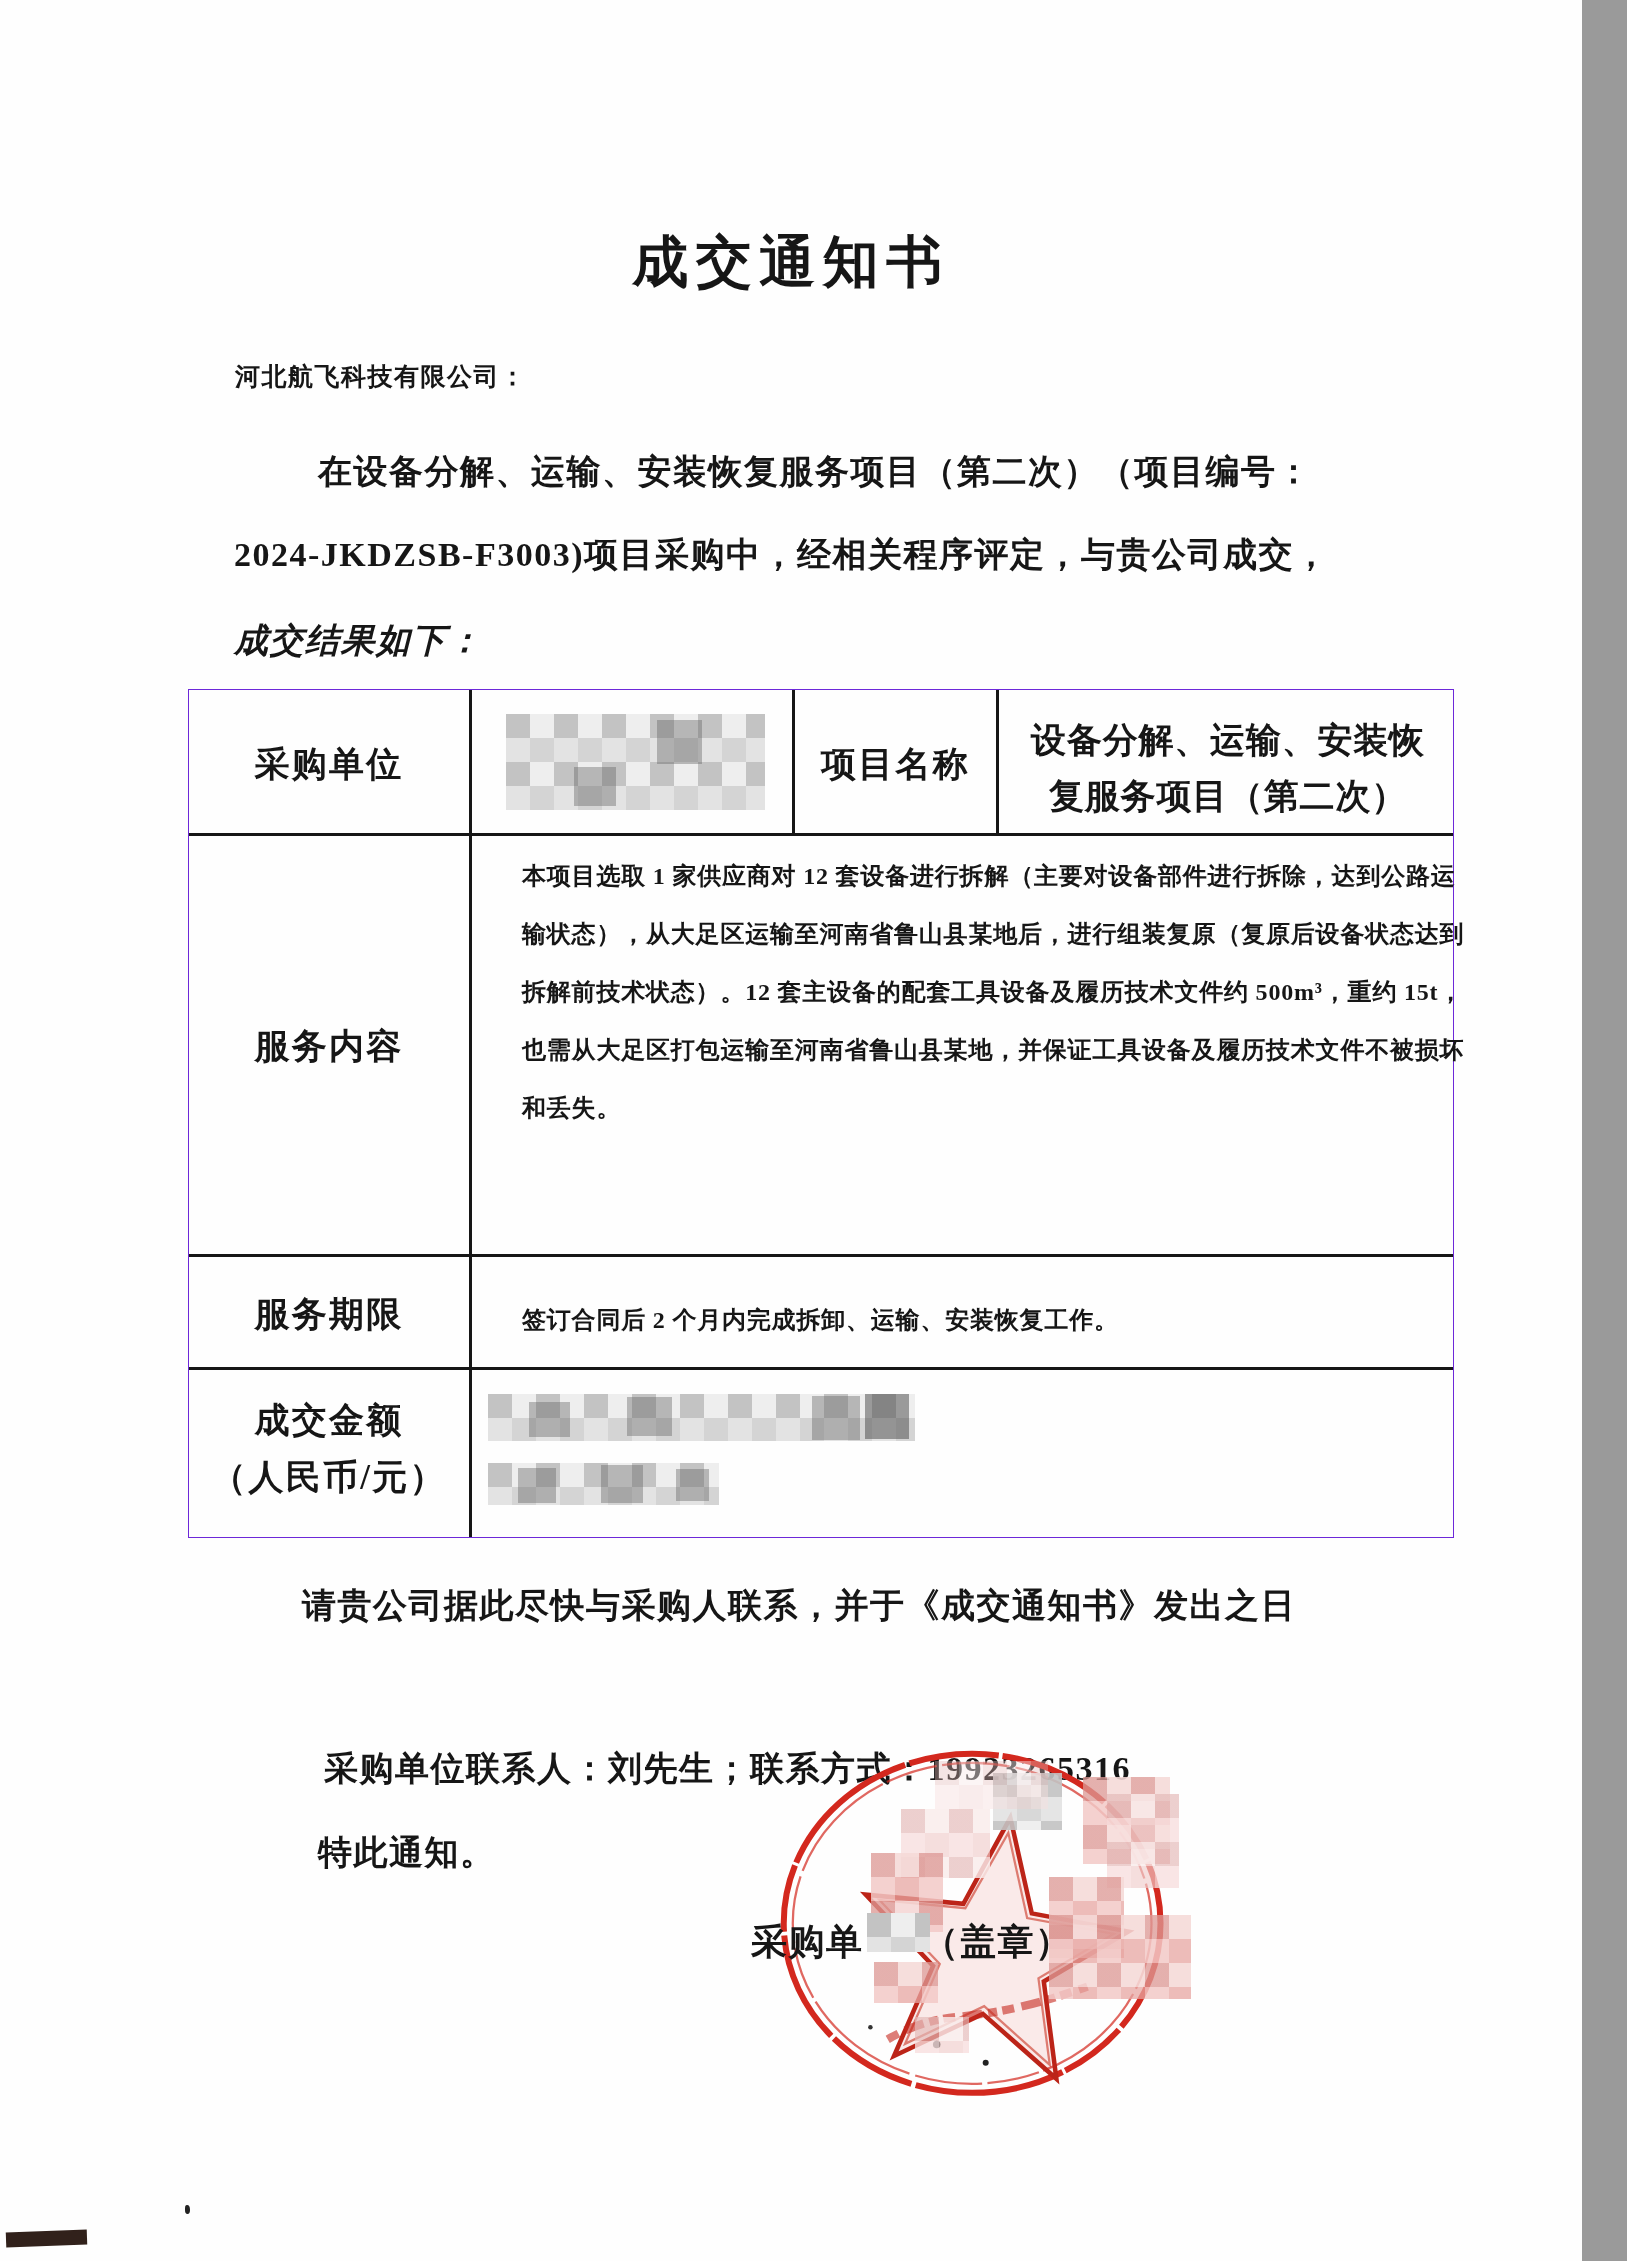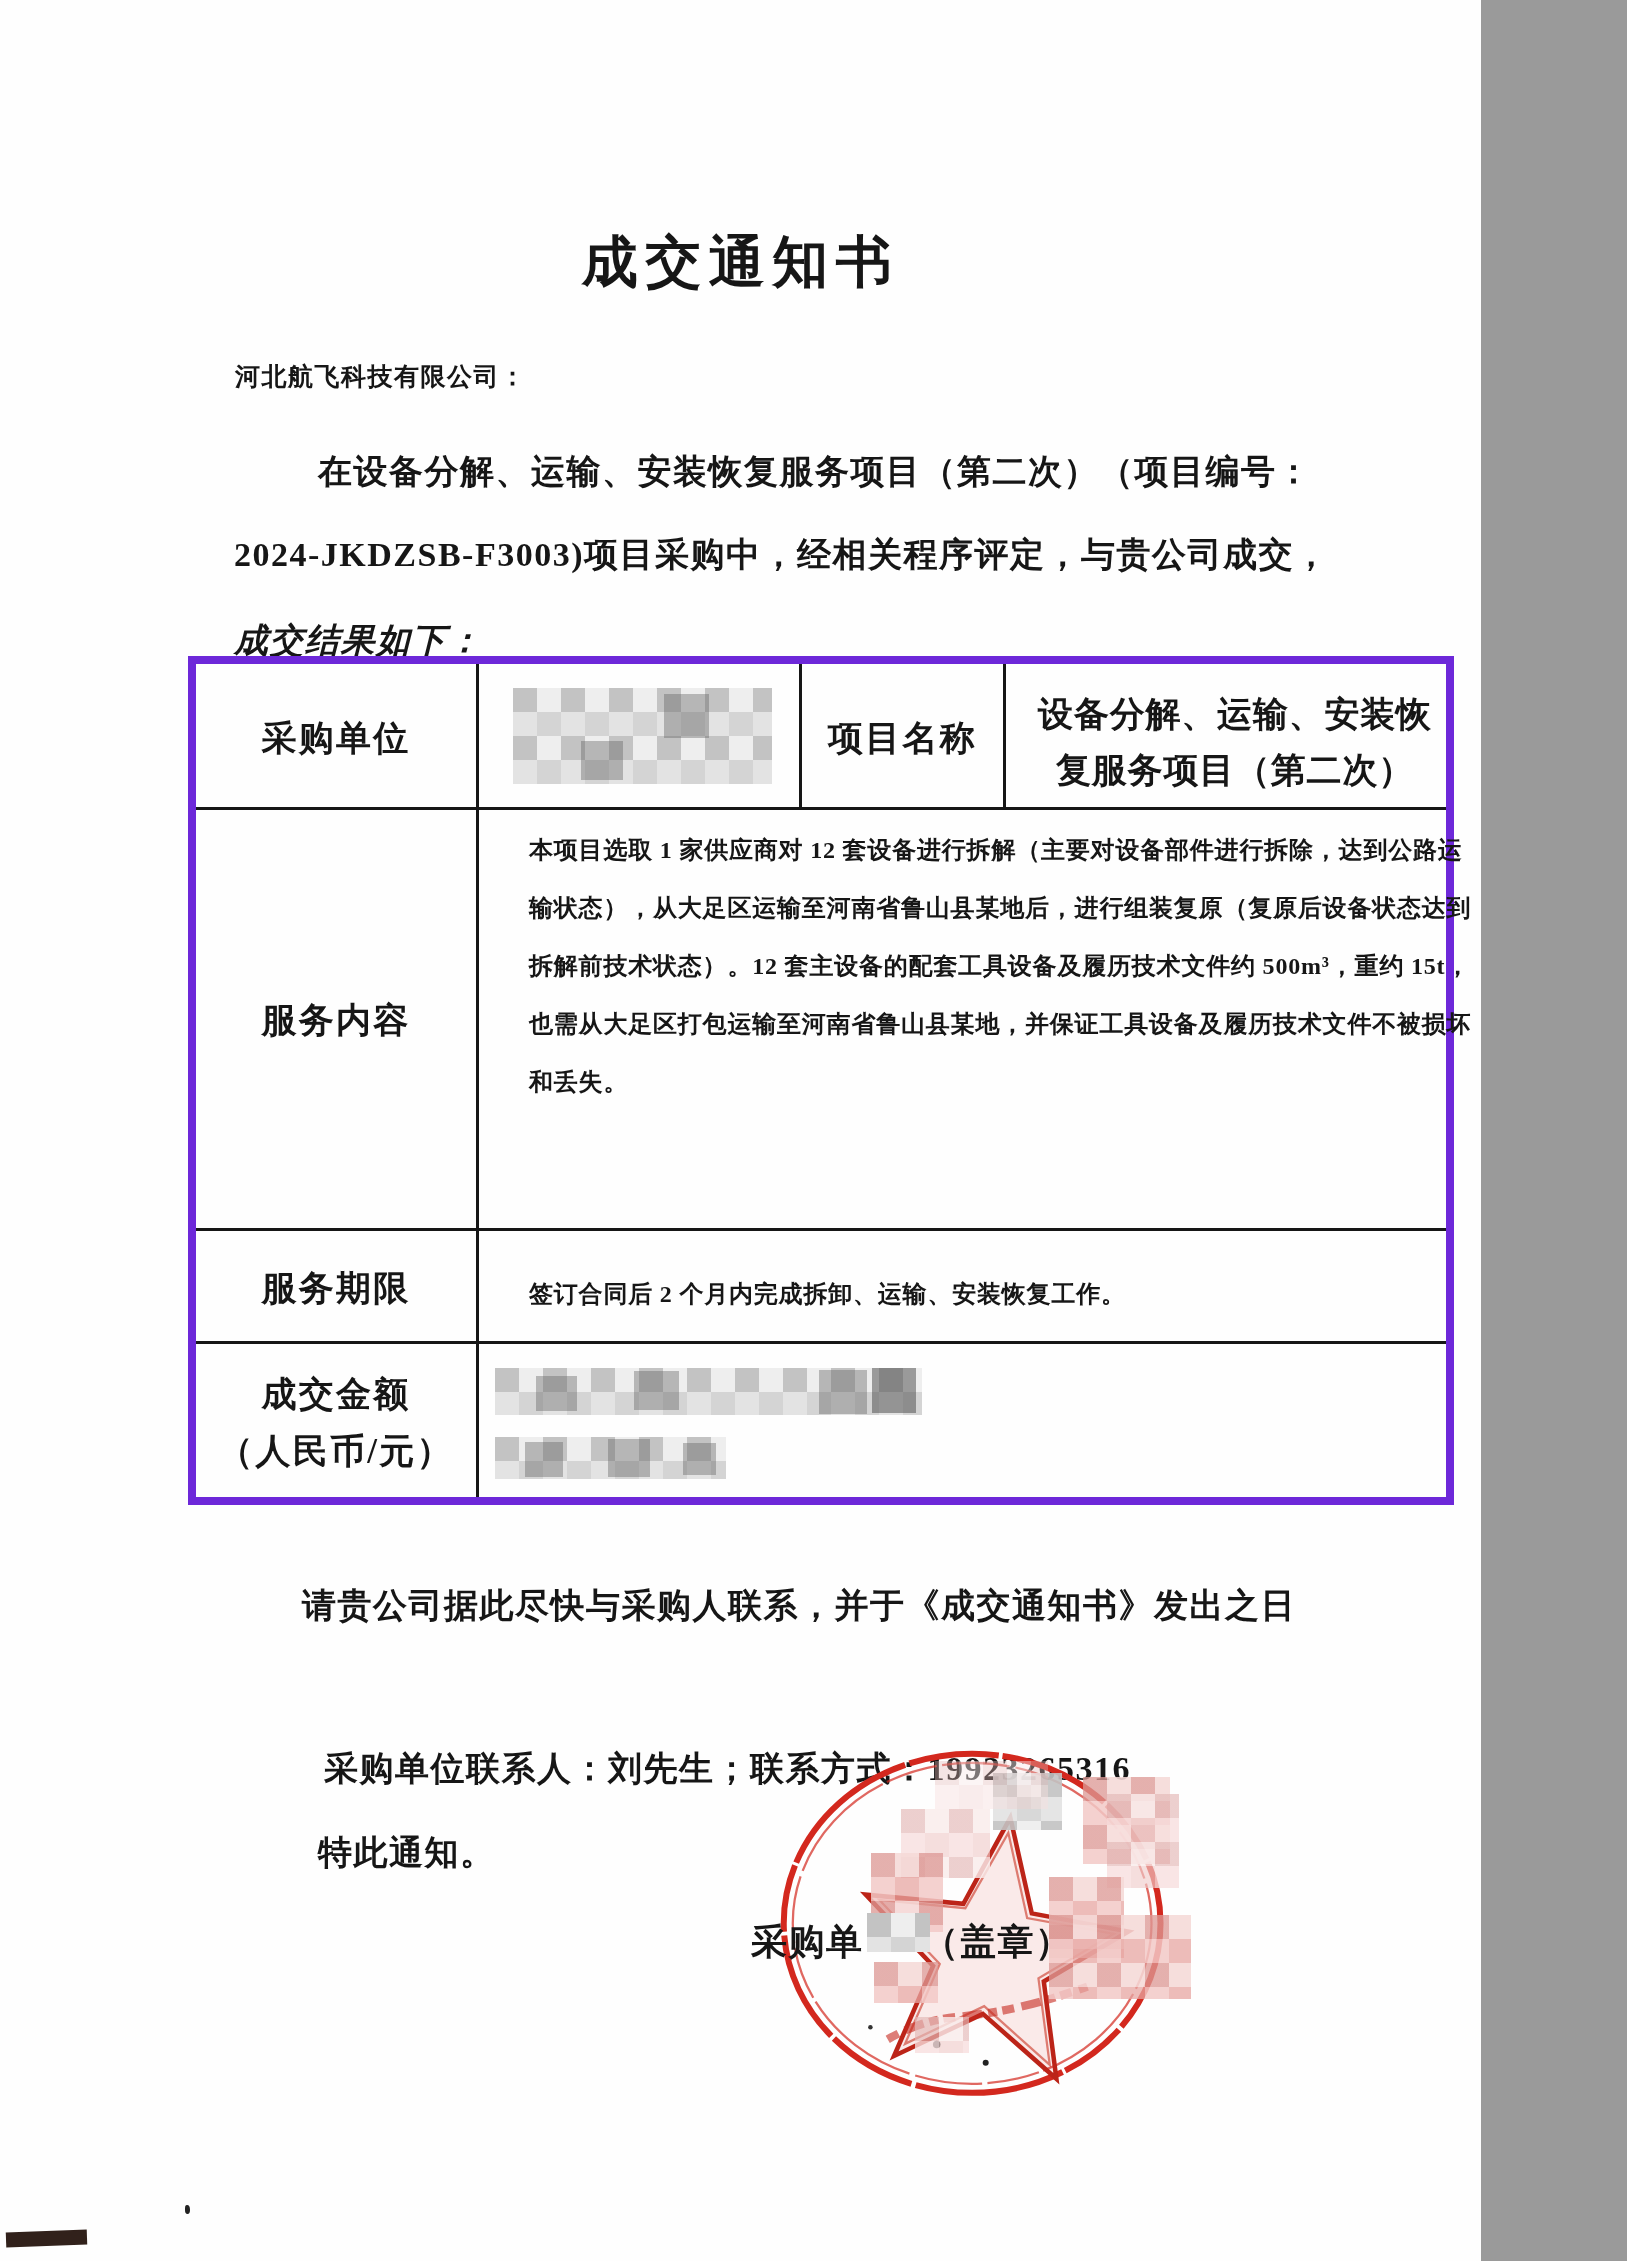--- a/index.html
+++ b/index.html
@@ -1,24 +1,24 @@
 <!DOCTYPE html>
 <html style="font-size:12px"><head>
 <meta charset="utf-8">
 <style>
   html,body{margin:0;padding:0;background:#9a9a9a;}
-  #page{position:relative;width:1433px;height:2261px;background:#fefefe;overflow:hidden;
-        font-family:"Liberation Serif",serif;color:#161616;padding-left:48px;}
+  #page{position:relative;width:1582px;height:2261px;background:#fefefe;overflow:hidden;
+        font-family:"Liberation Serif",serif;color:#161616;}
   .abs{position:absolute;}
   .txt{white-space:nowrap;font-weight:600;letter-spacing:1.5px;}
   .doc-title{font-size:56px;font-weight:700;letter-spacing:7.5px;text-align:center;width:100%;}
   .body-line{font-size:34px;}
   .bold{font-weight:700;}
   
-  .award-table{left:188px;top:656px;width:1266px;height:849px;border:8px solid #6d28d9;box-sizing:border-box;}
+  .award-table{left:188px;top:689px;width:1266px;height:849px;border:1px solid #6d28d9;box-sizing:border-box;}
   .tline{background:#161616;position:absolute;}
   .cell-label{font-size:35px;font-weight:700;letter-spacing:2.3px;text-align:center;}
   .cell-text{font-size:24px;font-weight:600;letter-spacing:0.8px;line-height:58px;white-space:normal;margin-left:33px;}
   .cell-text-c{font-size:35px;font-weight:600;letter-spacing:0.8px;line-height:56px;white-space:normal;text-align:center;}
   
   .mosaic{background-color:#d4d4d4;
     background-image:conic-gradient(rgba(255,255,255,.6) 25%, rgba(0,0,0,0) 25% 50%, rgba(255,255,255,.35) 50% 75%, rgba(0,0,0,.08) 75%);
     background-size:48px 48px;}
   .mosaic.pink{background-color:rgba(231,166,162,.75);
     background-image:conic-gradient(rgba(255,255,255,.5) 25%, rgba(0,0,0,0) 25% 50%, rgba(255,240,240,.4) 50% 75%, rgba(120,20,20,.07) 75%);}

